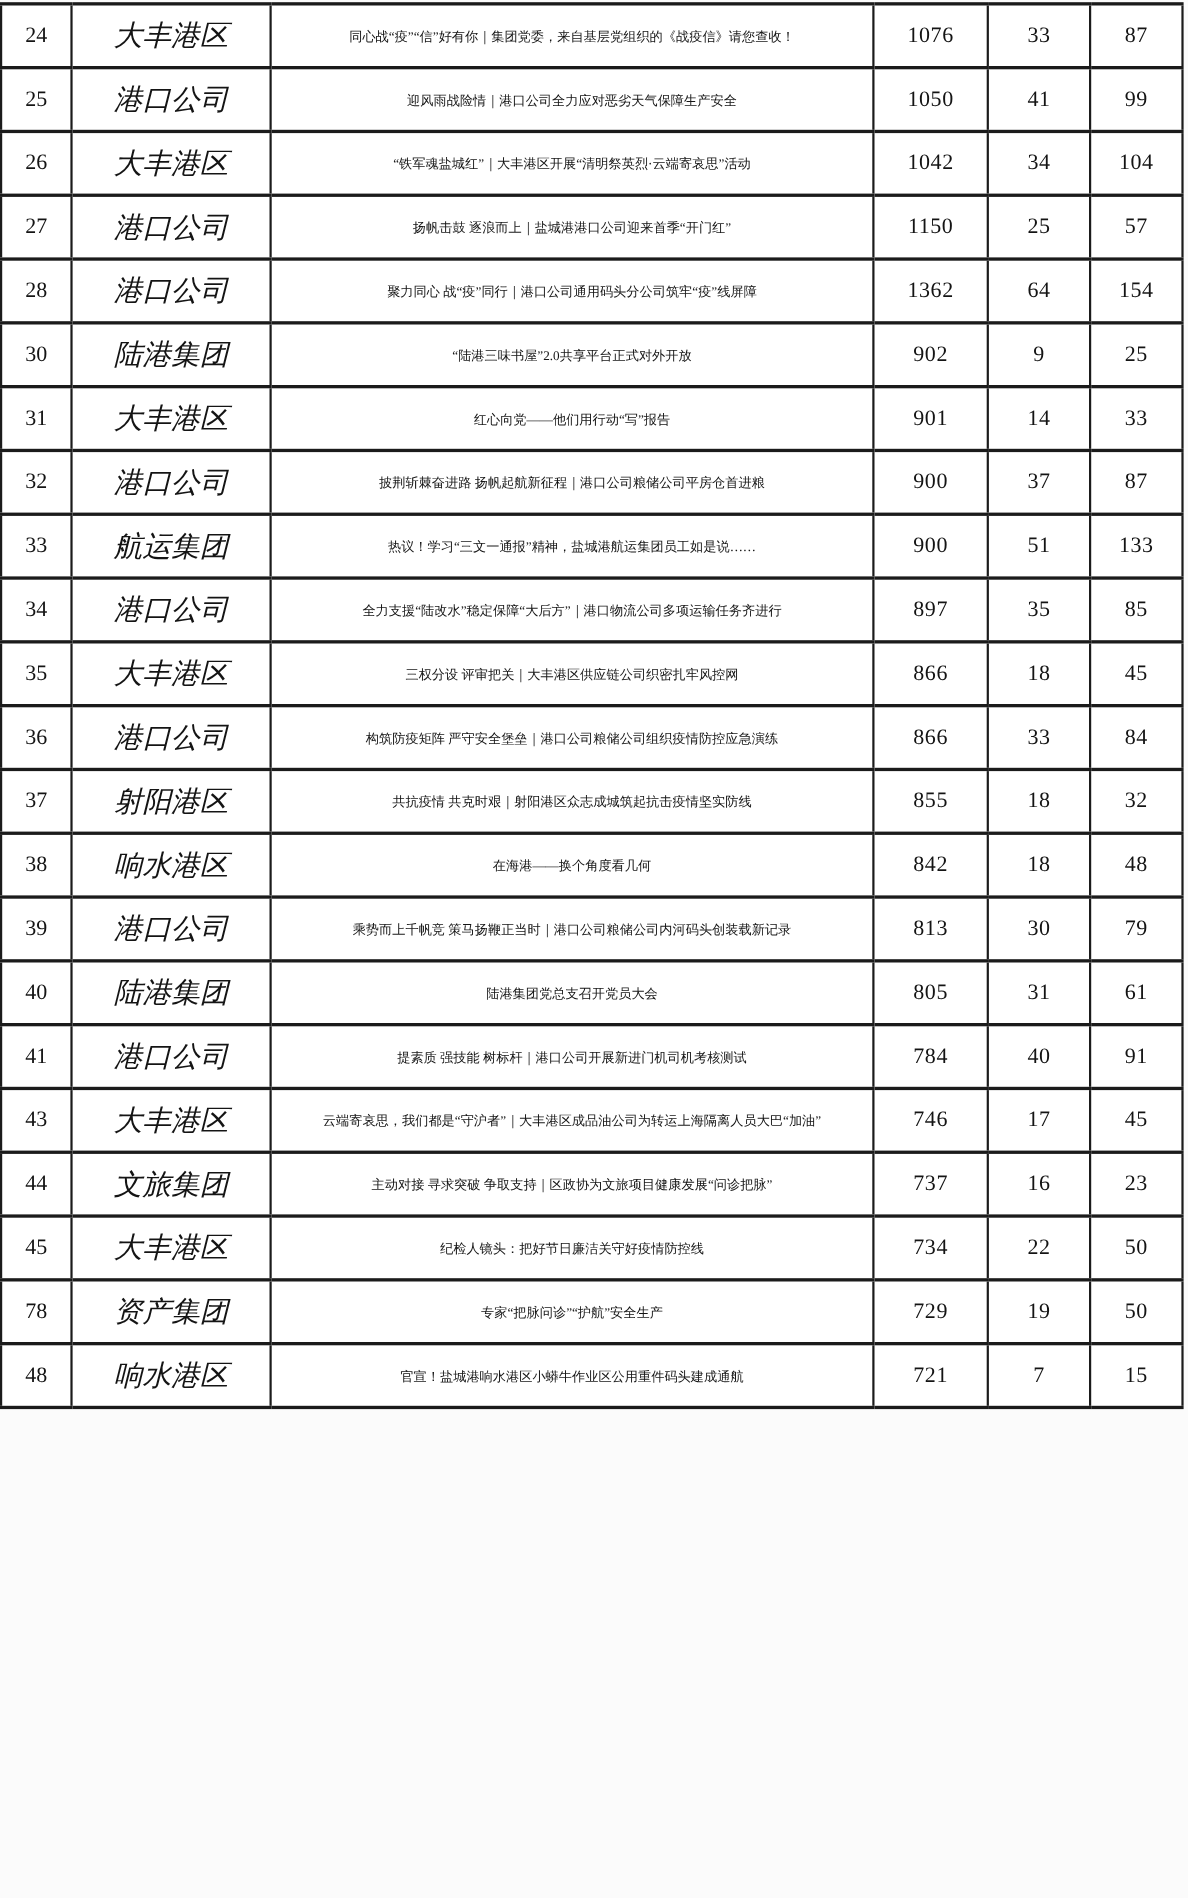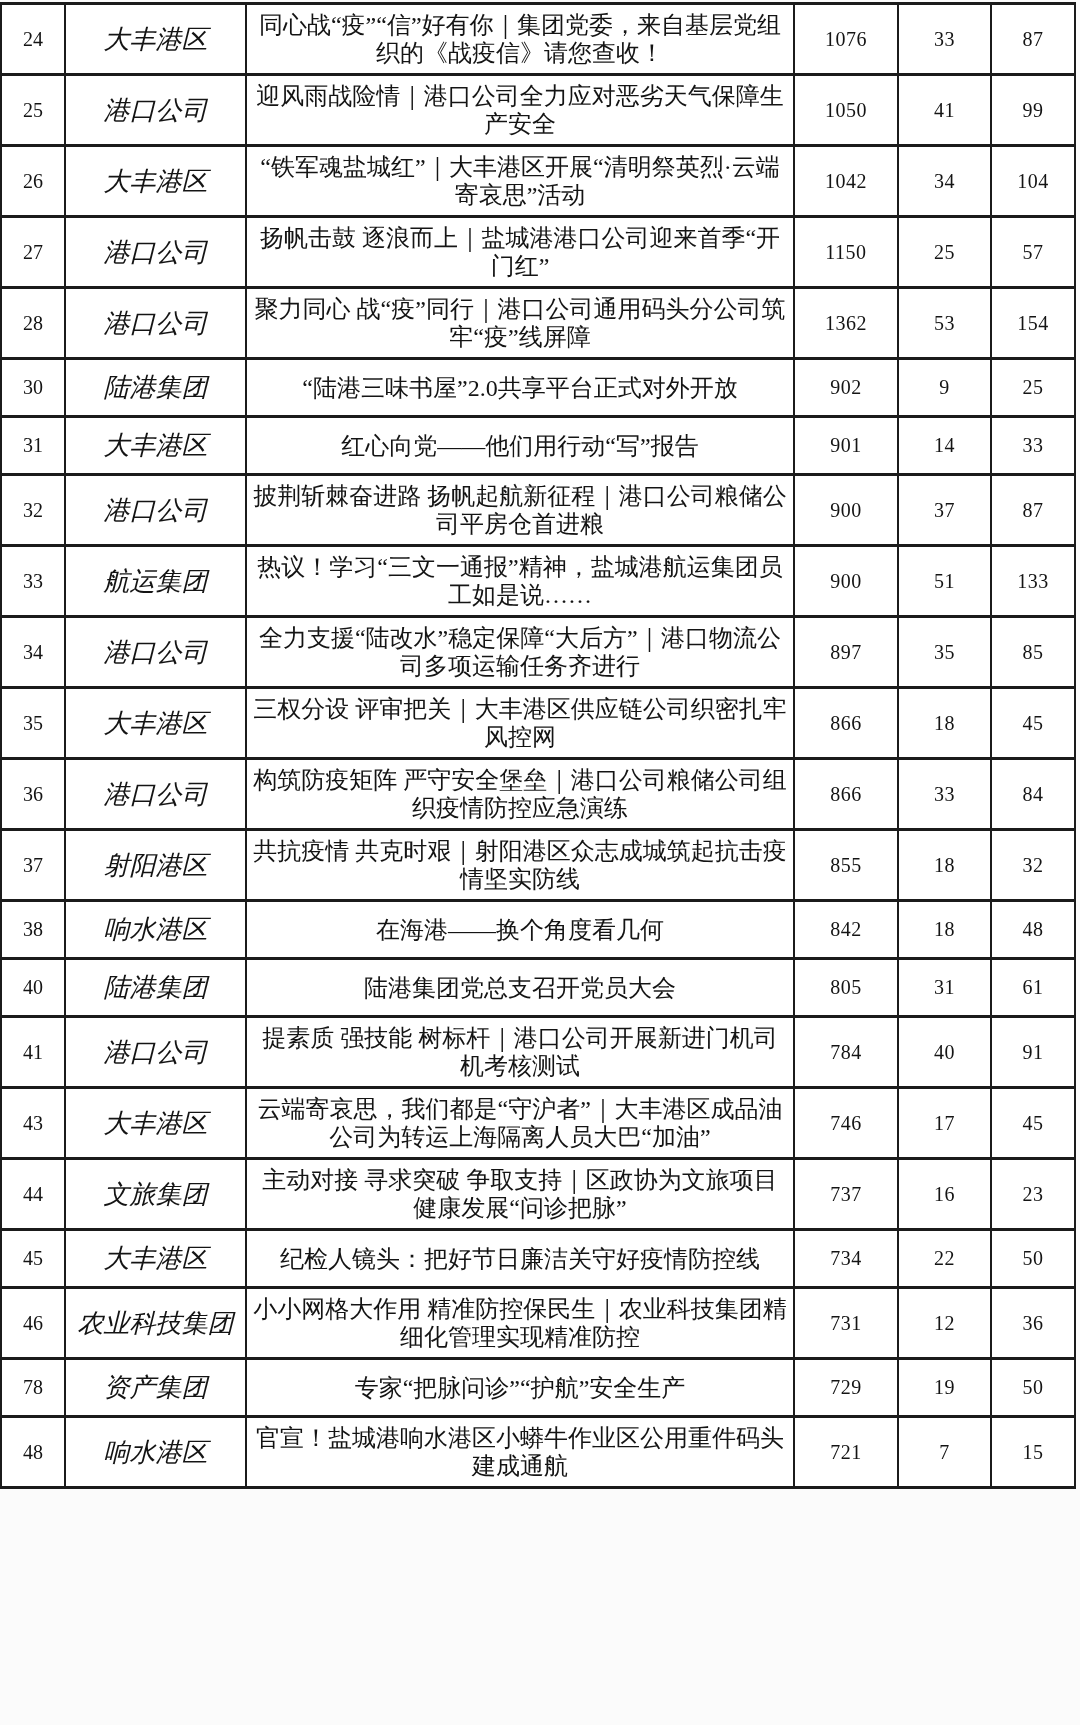--- a/index.html
+++ b/index.html
@@ -31,21 +31,21 @@
     border-right: 2px solid #1b1b1b;
     border-top: 3px solid #1b1b1b;
     border-bottom: 3px solid #1b1b1b;
     vertical-align: middle;
     text-align: center;
     background: #ffffff;
     overflow: hidden;
   }
   td.c-rank  { font-size: 20px; }
   td.c-dept  { font-size: 26px; padding: 2px 4px; font-style: italic; }
-  td.c-title { font-size: 24px; line-height: 28px; padding: 6px 5px; }
+  td.c-title { font-size: 12px; line-height: 28px; padding: 6px 5px; }
   td.c-num   { font-size: 20px; letter-spacing: 0.5px; }
 </style>
 </head>
 <body>
 
 <table class="stats">
   <colgroup>
     <col class="c1">
       <col class="c2">
       <col class="c3">
@@ -88,21 +88,21 @@
     <td class="c-num">1150</td>
     <td class="c-num">25</td>
     <td class="c-num">57</td>
   </tr>
 
   <tr class="row">
     <td class="c-rank">28</td>
     <td class="c-dept">港口公司</td>
     <td class="c-title">聚力同心 战“疫”同行｜港口公司通用码头分公司筑牢“疫”线屏障</td>
     <td class="c-num">1362</td>
-    <td class="c-num">53</td>
+    <td class="c-num">64</td>
     <td class="c-num">154</td>
   </tr>
 
 
   <tr class="row">
     <td class="c-rank">30</td>
     <td class="c-dept">陆港集团</td>
     <td class="c-title">“陆港三味书屋”2.0共享平台正式对外开放</td>
     <td class="c-num">902</td>
     <td class="c-num">9</td>
@@ -174,20 +174,28 @@
 
   <tr class="row">
     <td class="c-rank">38</td>
     <td class="c-dept">响水港区</td>
     <td class="c-title">在海港——换个角度看几何</td>
     <td class="c-num">842</td>
     <td class="c-num">18</td>
     <td class="c-num">48</td>
   </tr>
 
+  <tr class="row">
+    <td class="c-rank">39</td>
+    <td class="c-dept">港口公司</td>
+    <td class="c-title">乘势而上千帆竞 策马扬鞭正当时｜港口公司粮储公司内河码头创装载新记录</td>
+    <td class="c-num">813</td>
+    <td class="c-num">30</td>
+    <td class="c-num">79</td>
+  </tr>
 
   <tr class="row">
     <td class="c-rank">40</td>
     <td class="c-dept">陆港集团</td>
     <td class="c-title">陆港集团党总支召开党员大会</td>
     <td class="c-num">805</td>
     <td class="c-num">31</td>
     <td class="c-num">61</td>
   </tr>
 
@@ -221,28 +229,20 @@
 
   <tr class="row">
     <td class="c-rank">45</td>
     <td class="c-dept">大丰港区</td>
     <td class="c-title">纪检人镜头：把好节日廉洁关守好疫情防控线</td>
     <td class="c-num">734</td>
     <td class="c-num">22</td>
     <td class="c-num">50</td>
   </tr>
 
-  <tr class="row">
-    <td class="c-rank">46</td>
-    <td class="c-dept">农业科技集团</td>
-    <td class="c-title">小小网格大作用 精准防控保民生｜农业科技集团精细化管理实现精准防控</td>
-    <td class="c-num">731</td>
-    <td class="c-num">12</td>
-    <td class="c-num">36</td>
-  </tr>
 
   <tr class="row">
     <td class="c-rank">78</td>
     <td class="c-dept">资产集团</td>
     <td class="c-title">专家“把脉问诊”“护航”安全生产</td>
     <td class="c-num">729</td>
     <td class="c-num">19</td>
     <td class="c-num">50</td>
   </tr>
 

